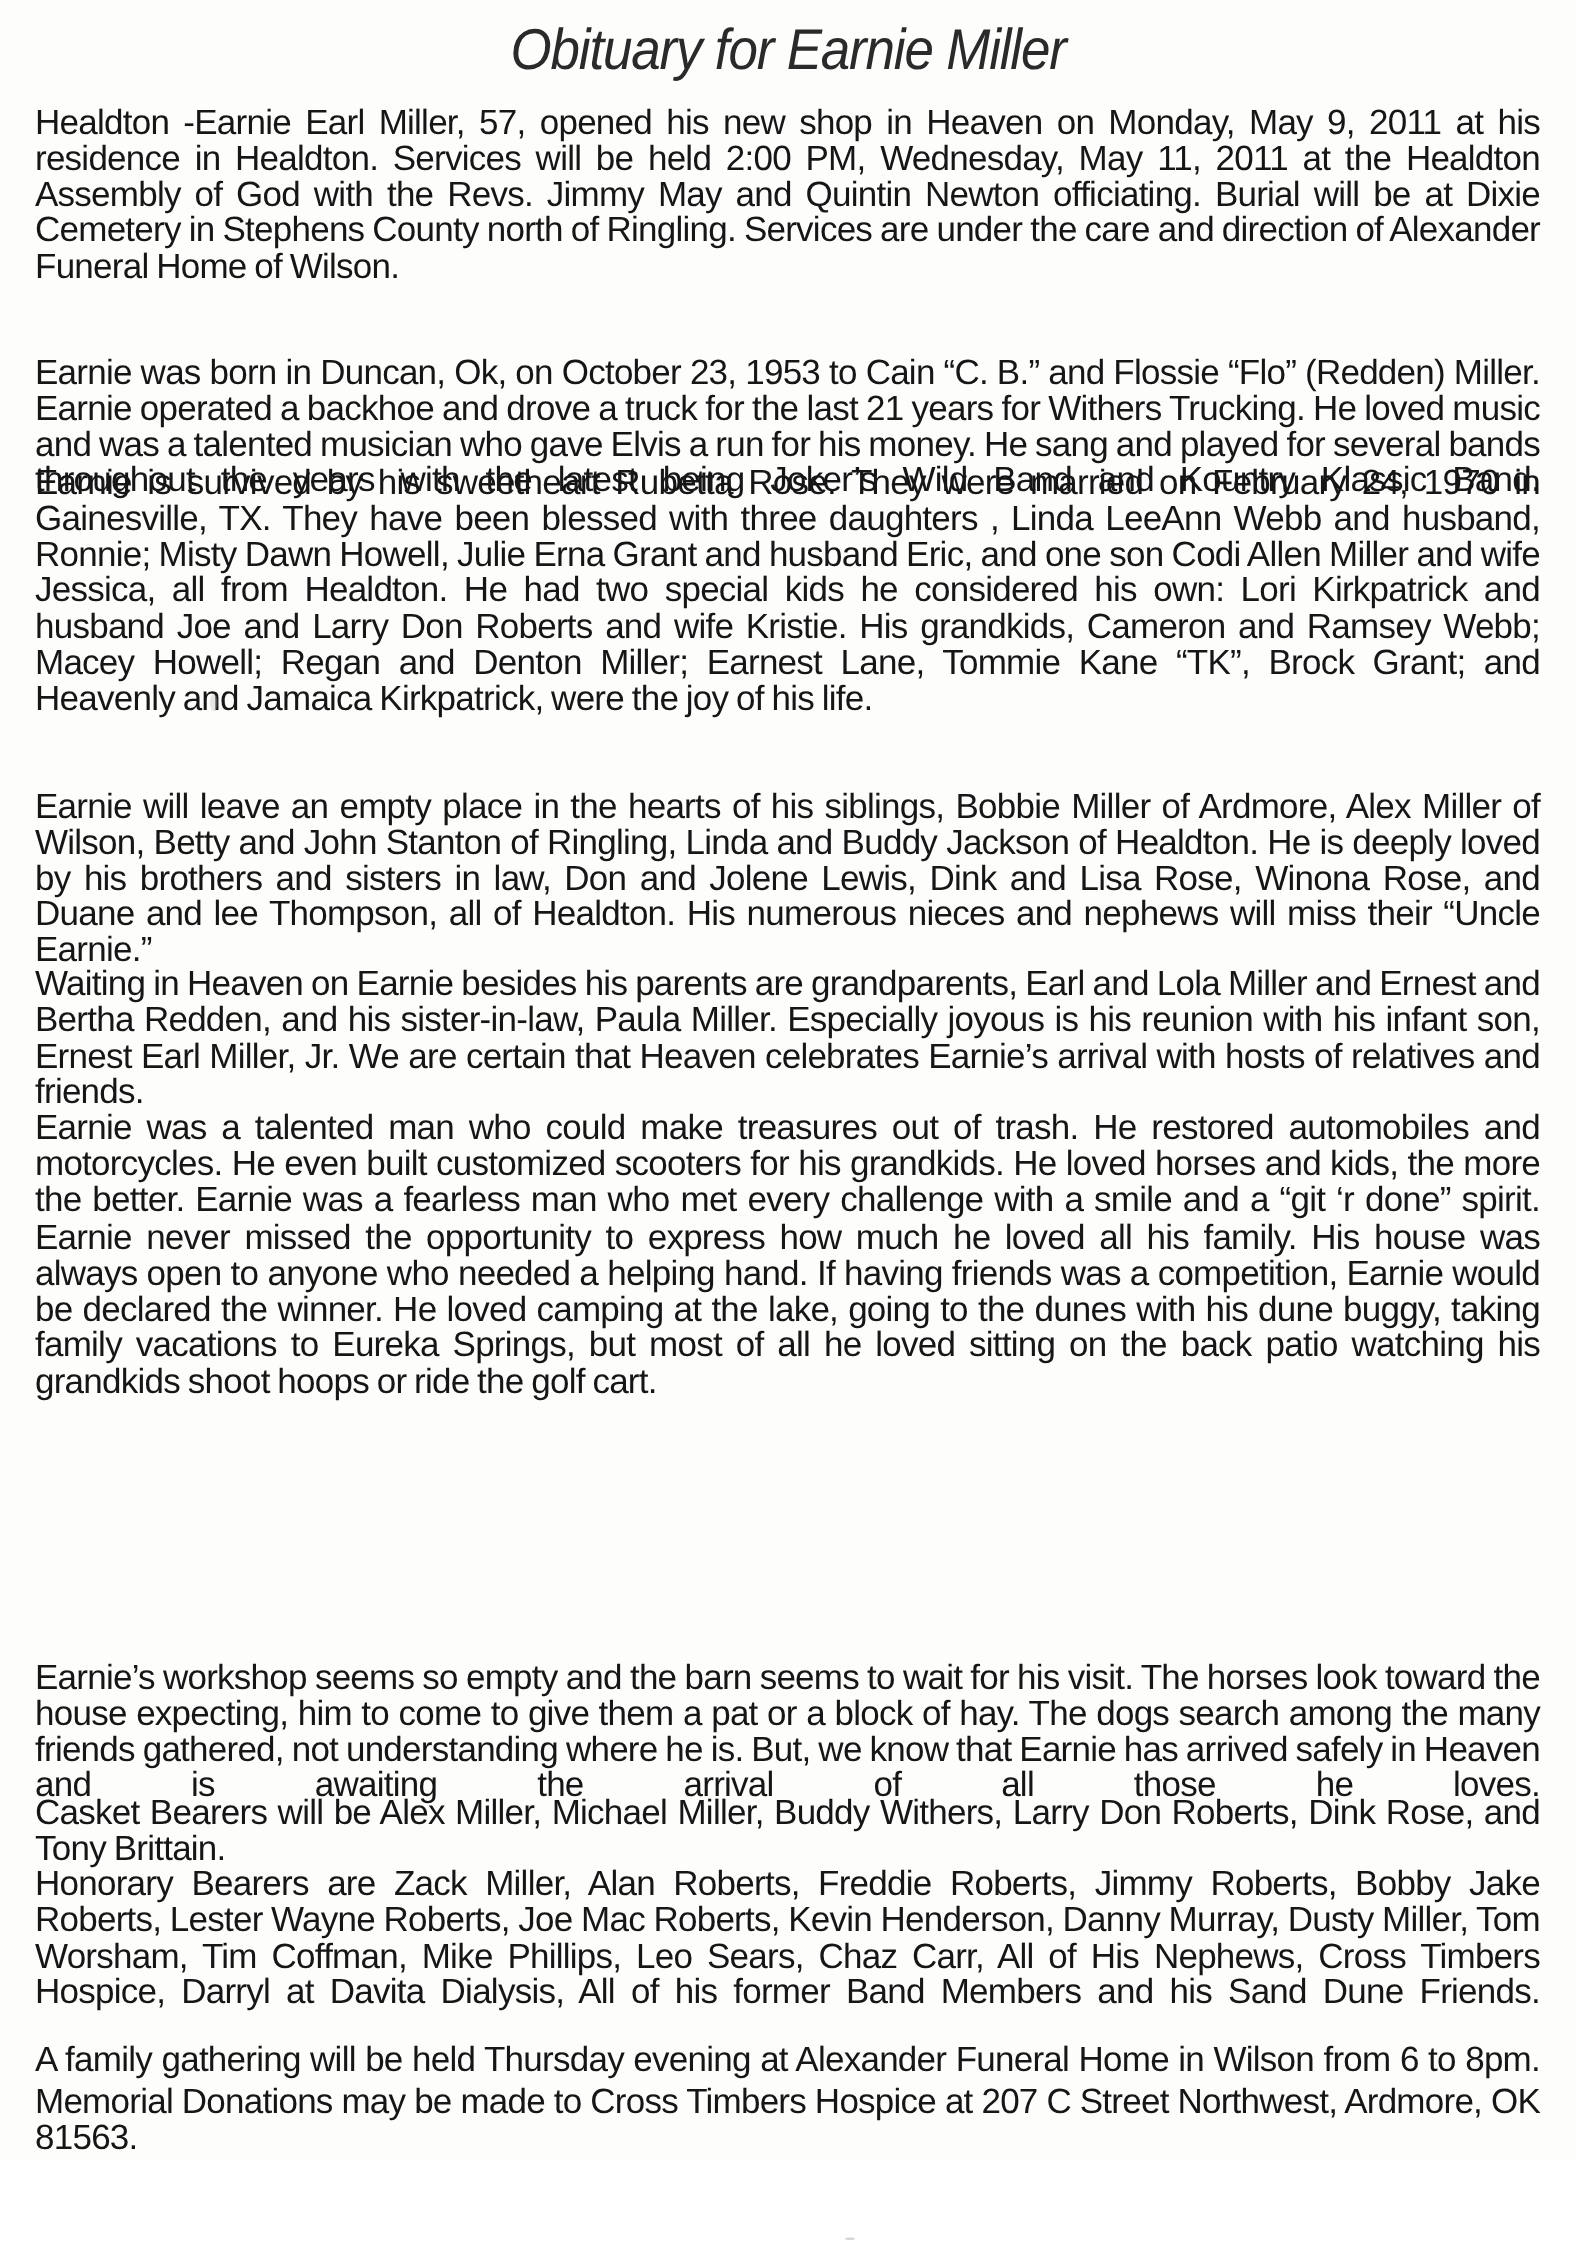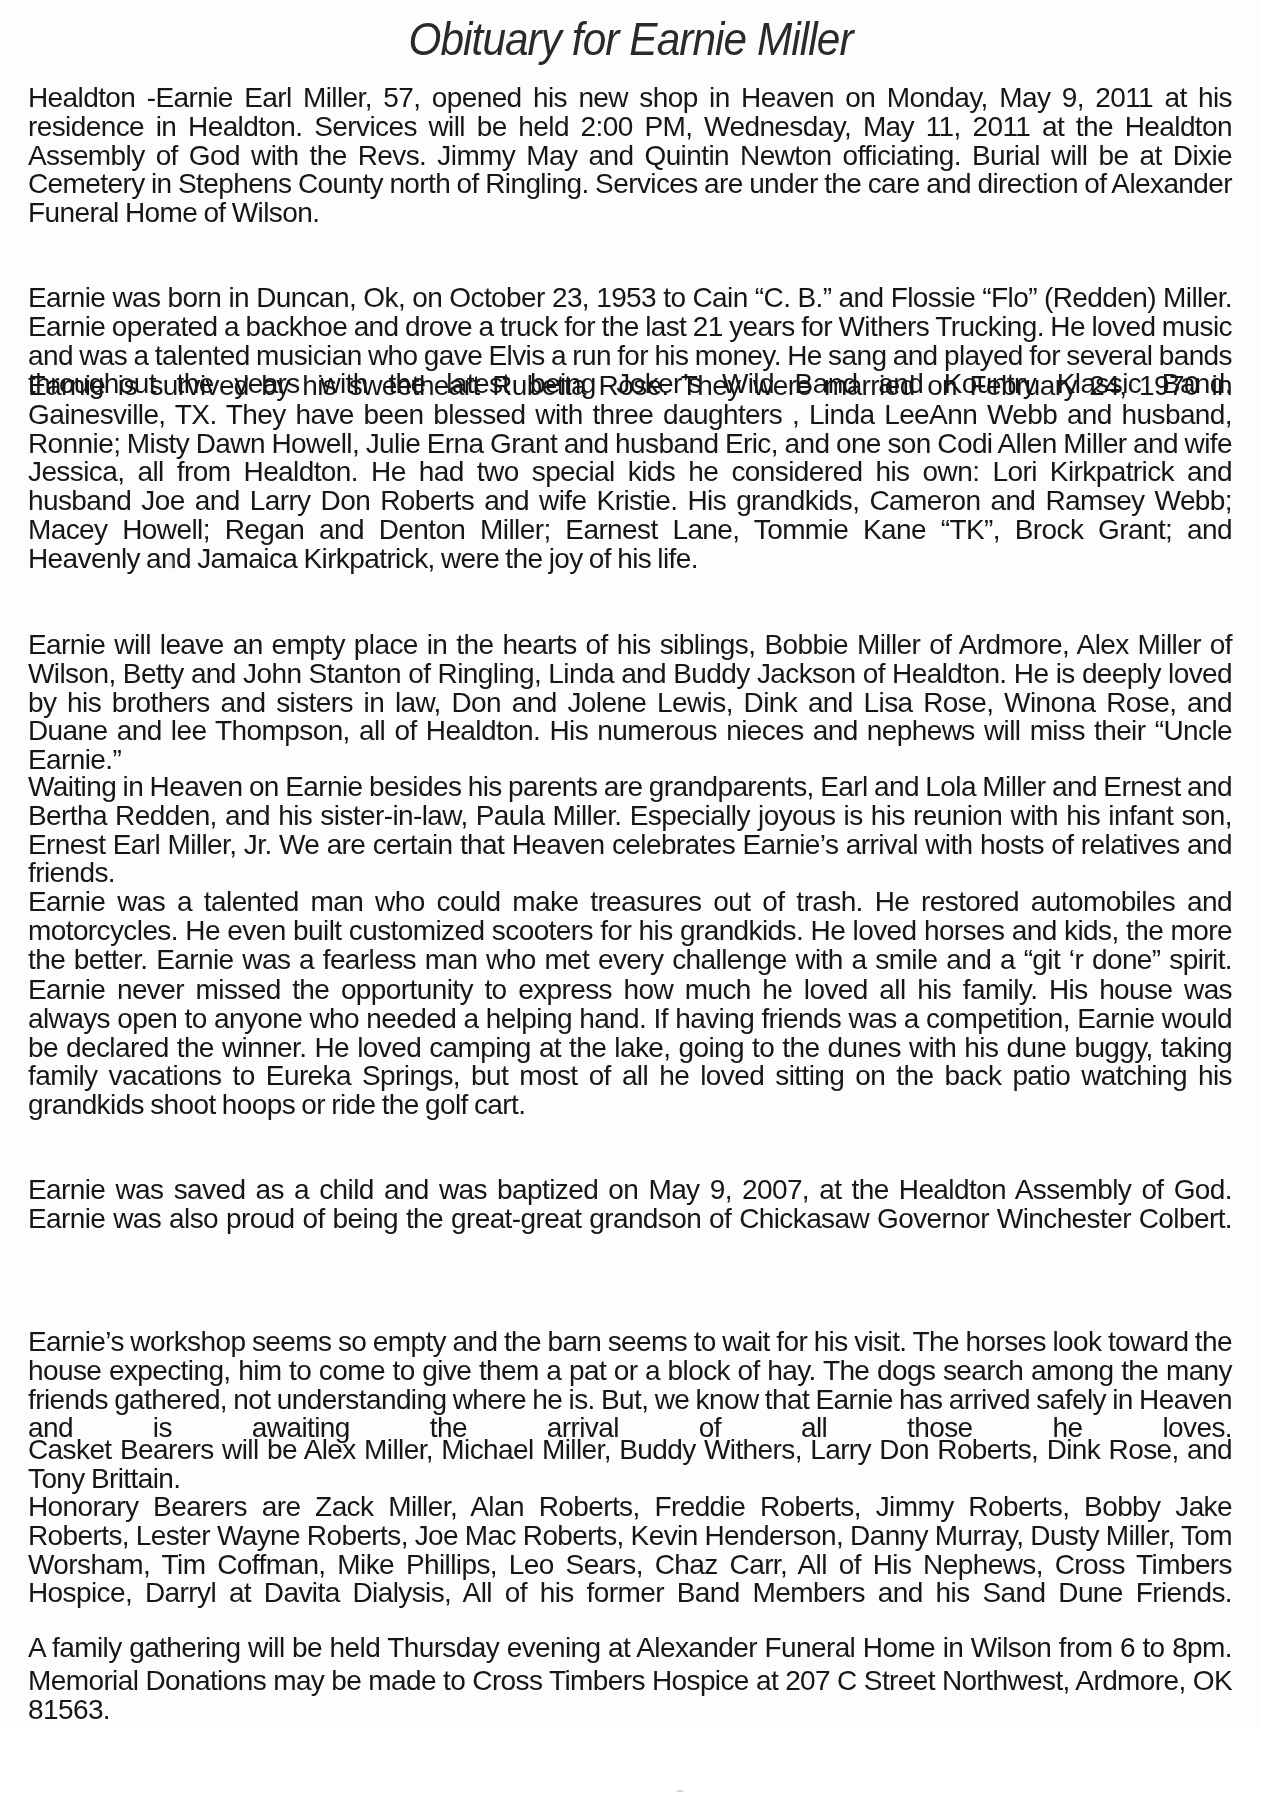--- a/index.html
+++ b/index.html
@@ -40,21 +40,20 @@
 <div class="page">
   <div class="title">Obituary for Earnie Miller</div>
 
   <p class="para" style="top:84px">Healdton -Earnie Earl Miller, 57, opened his new shop in Heaven on Monday, May 9, 2011 at his residence in Healdton. Services will be held 2:00 PM, Wednesday, May 11, 2011 at the Healdton Assembly of God with the Revs. Jimmy May and Quintin Newton officiating. Burial will be at Dixie Cemetery in Stephens County north of Ringling. Services are under the care and direction of Alexander Funeral Home of Wilson.</p>
   <p class="para full" style="top:256px">Earnie was born in Duncan, Ok, on October 23, 1953 to Cain “C. B.” and Flossie “Flo” (Redden) Miller. Earnie operated a backhoe and drove a truck for the last 21 years for Withers Trucking. He loved music and was a talented musician who gave Elvis a run for his money. He sang and played for several bands throughout the years with the latest being Joker’s Wild Band and Kountry Klassic Band.</p>
   <p class="para" style="top:372px">Earnie is survived by his sweetheart Rubetta Rose. They were married on February 24, 1970 in Gainesville, TX. They have been blessed with three daughters , Linda LeeAnn Webb and husband, Ronnie; Misty Dawn Howell, Julie Erna Grant and husband Eric, and one son Codi Allen Miller and wife Jessica, all from Healdton. He had two special kids he considered his own: Lori Kirkpatrick and husband Joe and Larry Don Roberts and wife Kristie. His grandkids, Cameron and Ramsey Webb; Macey Howell; Regan and Denton Miller; Earnest Lane, Tommie Kane “TK”, Brock Grant; and Heavenly and Jamaica Kirkpatrick, were the joy of his life.</p>
   <p class="para full" style="top:603px">Earnie will leave an empty place in the hearts of his siblings, Bobbie Miller of Ardmore, Alex Miller of Wilson, Betty and John Stanton of Ringling, Linda and Buddy Jackson of Healdton. He is deeply loved by his brothers and sisters in law, Don and Jolene Lewis, Dink and Lisa Rose, Winona Rose, and Duane and lee Thompson, all of Healdton. His numerous nieces and nephews will miss their “Uncle Earnie.”</p>
   <p class="para full" style="top:860px">Earnie was a talented man who could make treasures out of trash. He restored automobiles and motorcycles. He even built customized scooters for his grandkids. He loved horses and kids, the more the better. Earnie was a fearless man who met every challenge with a smile and a “git ‘r done” spirit.</p>
   <p class="para full" style="top:745px">Waiting in Heaven on Earnie besides his parents are grandparents, Earl and Lola Miller and Ernest and Bertha Redden, and his sister-in-law, Paula Miller. Especially joyous is his reunion with his infant son, Ernest Earl Miller, Jr. We are certain that Heaven celebrates Earnie’s arrival with hosts of relatives and friends.</p>
   <p class="para" style="top:976px">Earnie never missed the opportunity to express how much he loved all his family. His house was always open to anyone who needed a helping hand. If having friends was a competition, Earnie would be declared the winner. He loved camping at the lake, going to the dunes with his dune buggy, taking family vacations to Eureka Springs, but most of all he loved sitting on the back patio watching his grandkids shoot hoops or ride the golf cart.</p>
-  <p class="para full" style="top:1148px">Earnie was saved as a child and was baptized on May 9, 2007, at the Healdton Assembly of God. Earnie was also proud of being the great-great grandson of Chickasaw Governor Winchester Colbert.</p>
   <p class="para full" style="top:1300px">Earnie’s workshop seems so empty and the barn seems to wait for his visit. The horses look toward the house expecting, him to come to give them a pat or a block of hay. The dogs search among the many friends gathered, not understanding where he is. But, we know that Earnie has arrived safely in Heaven and is awaiting the arrival of all those he loves.</p>
   <p class="para" style="top:1436px">Casket Bearers will be Alex Miller, Michael Miller, Buddy Withers, Larry Don Roberts, Dink Rose, and Tony Brittain.</p>
   <p class="para full" style="top:1465px">Honorary Bearers are Zack Miller, Alan Roberts, Freddie Roberts, Jimmy Roberts, Bobby Jake Roberts, Lester Wayne Roberts, Joe Mac Roberts, Kevin Henderson, Danny Murray, Dusty Miller, Tom Worsham, Tim Coffman, Mike Phillips, Leo Sears, Chaz Carr, All of His Nephews, Cross Timbers Hospice, Darryl at Davita Dialysis, All of his former Band Members and his Sand Dune Friends.</p>
   <p class="para full" style="top:1606px">A family gathering will be held Thursday evening at Alexander Funeral Home in Wilson from 6 to 8pm.</p>
   <p class="para" style="top:1667px">Memorial Donations may be made to Cross Timbers Hospice at 207 C Street Northwest, Ardmore, OK 81563.</p>
 
   <div class="speck" style="left:168px; top:555px; width:6px; height:14px; opacity:.35"></div>
   <div class="speck" style="left:676px; top:1790px; width:8px; height:2px; opacity:.6"></div>
 </div>
 

